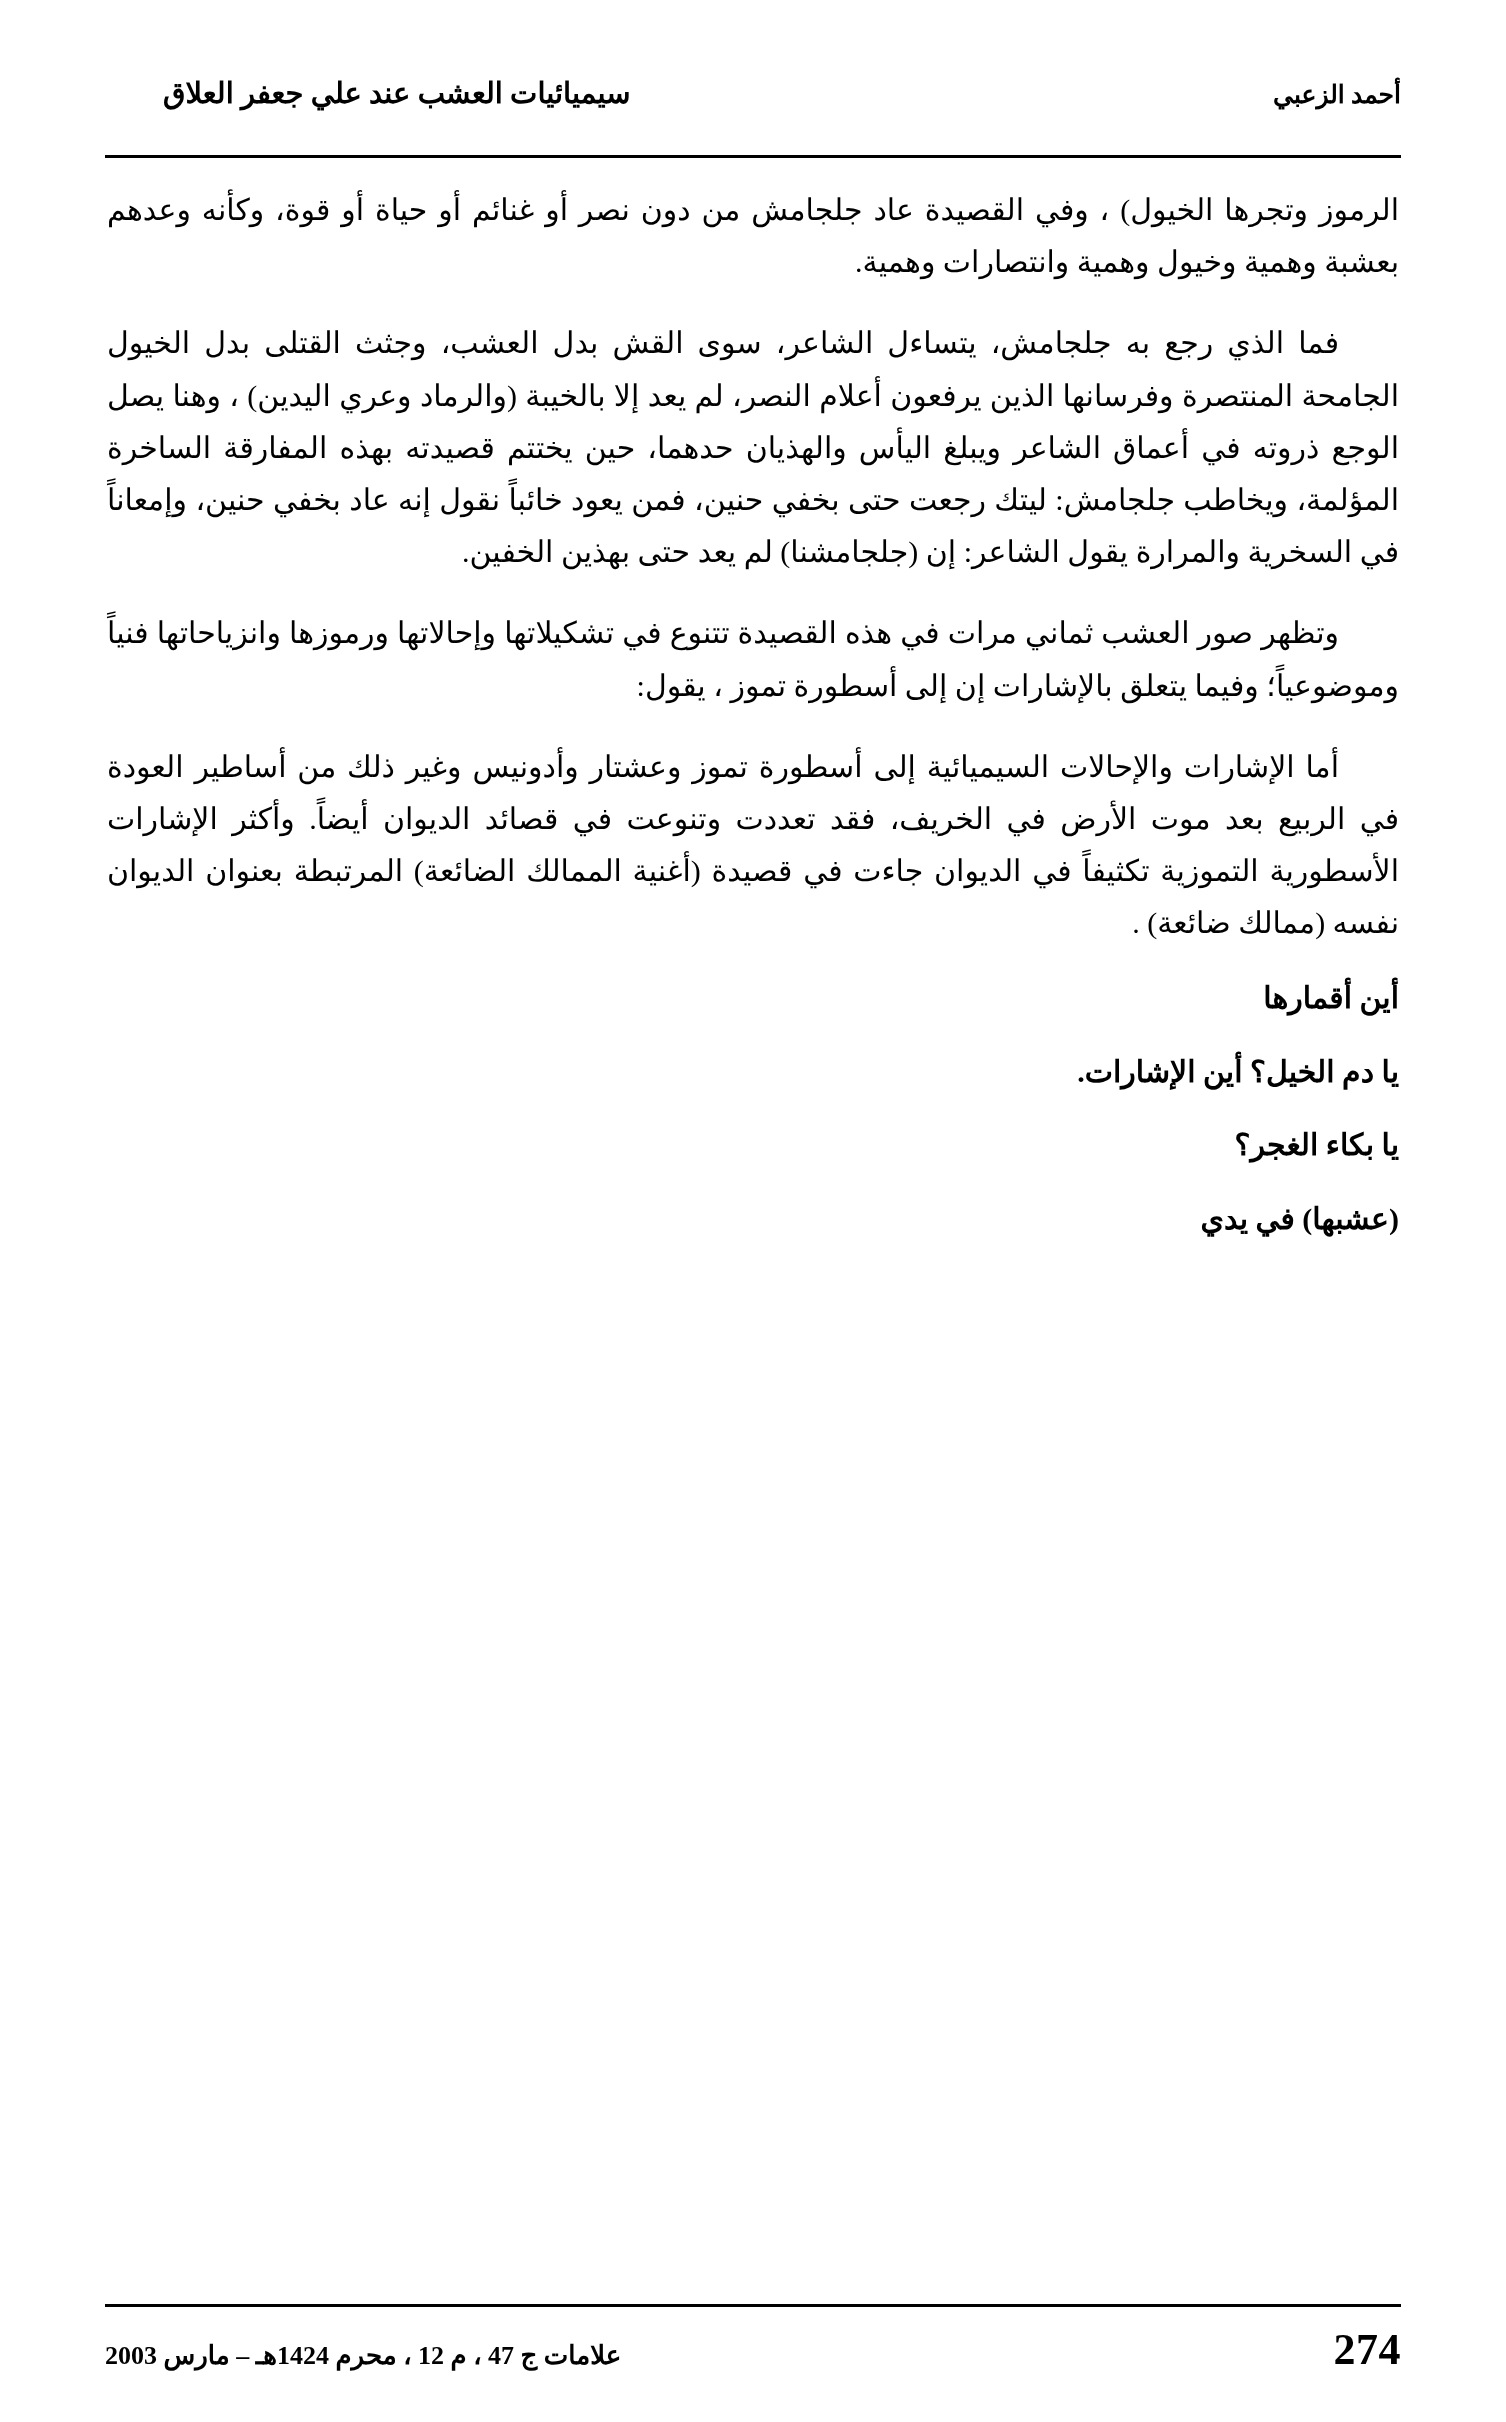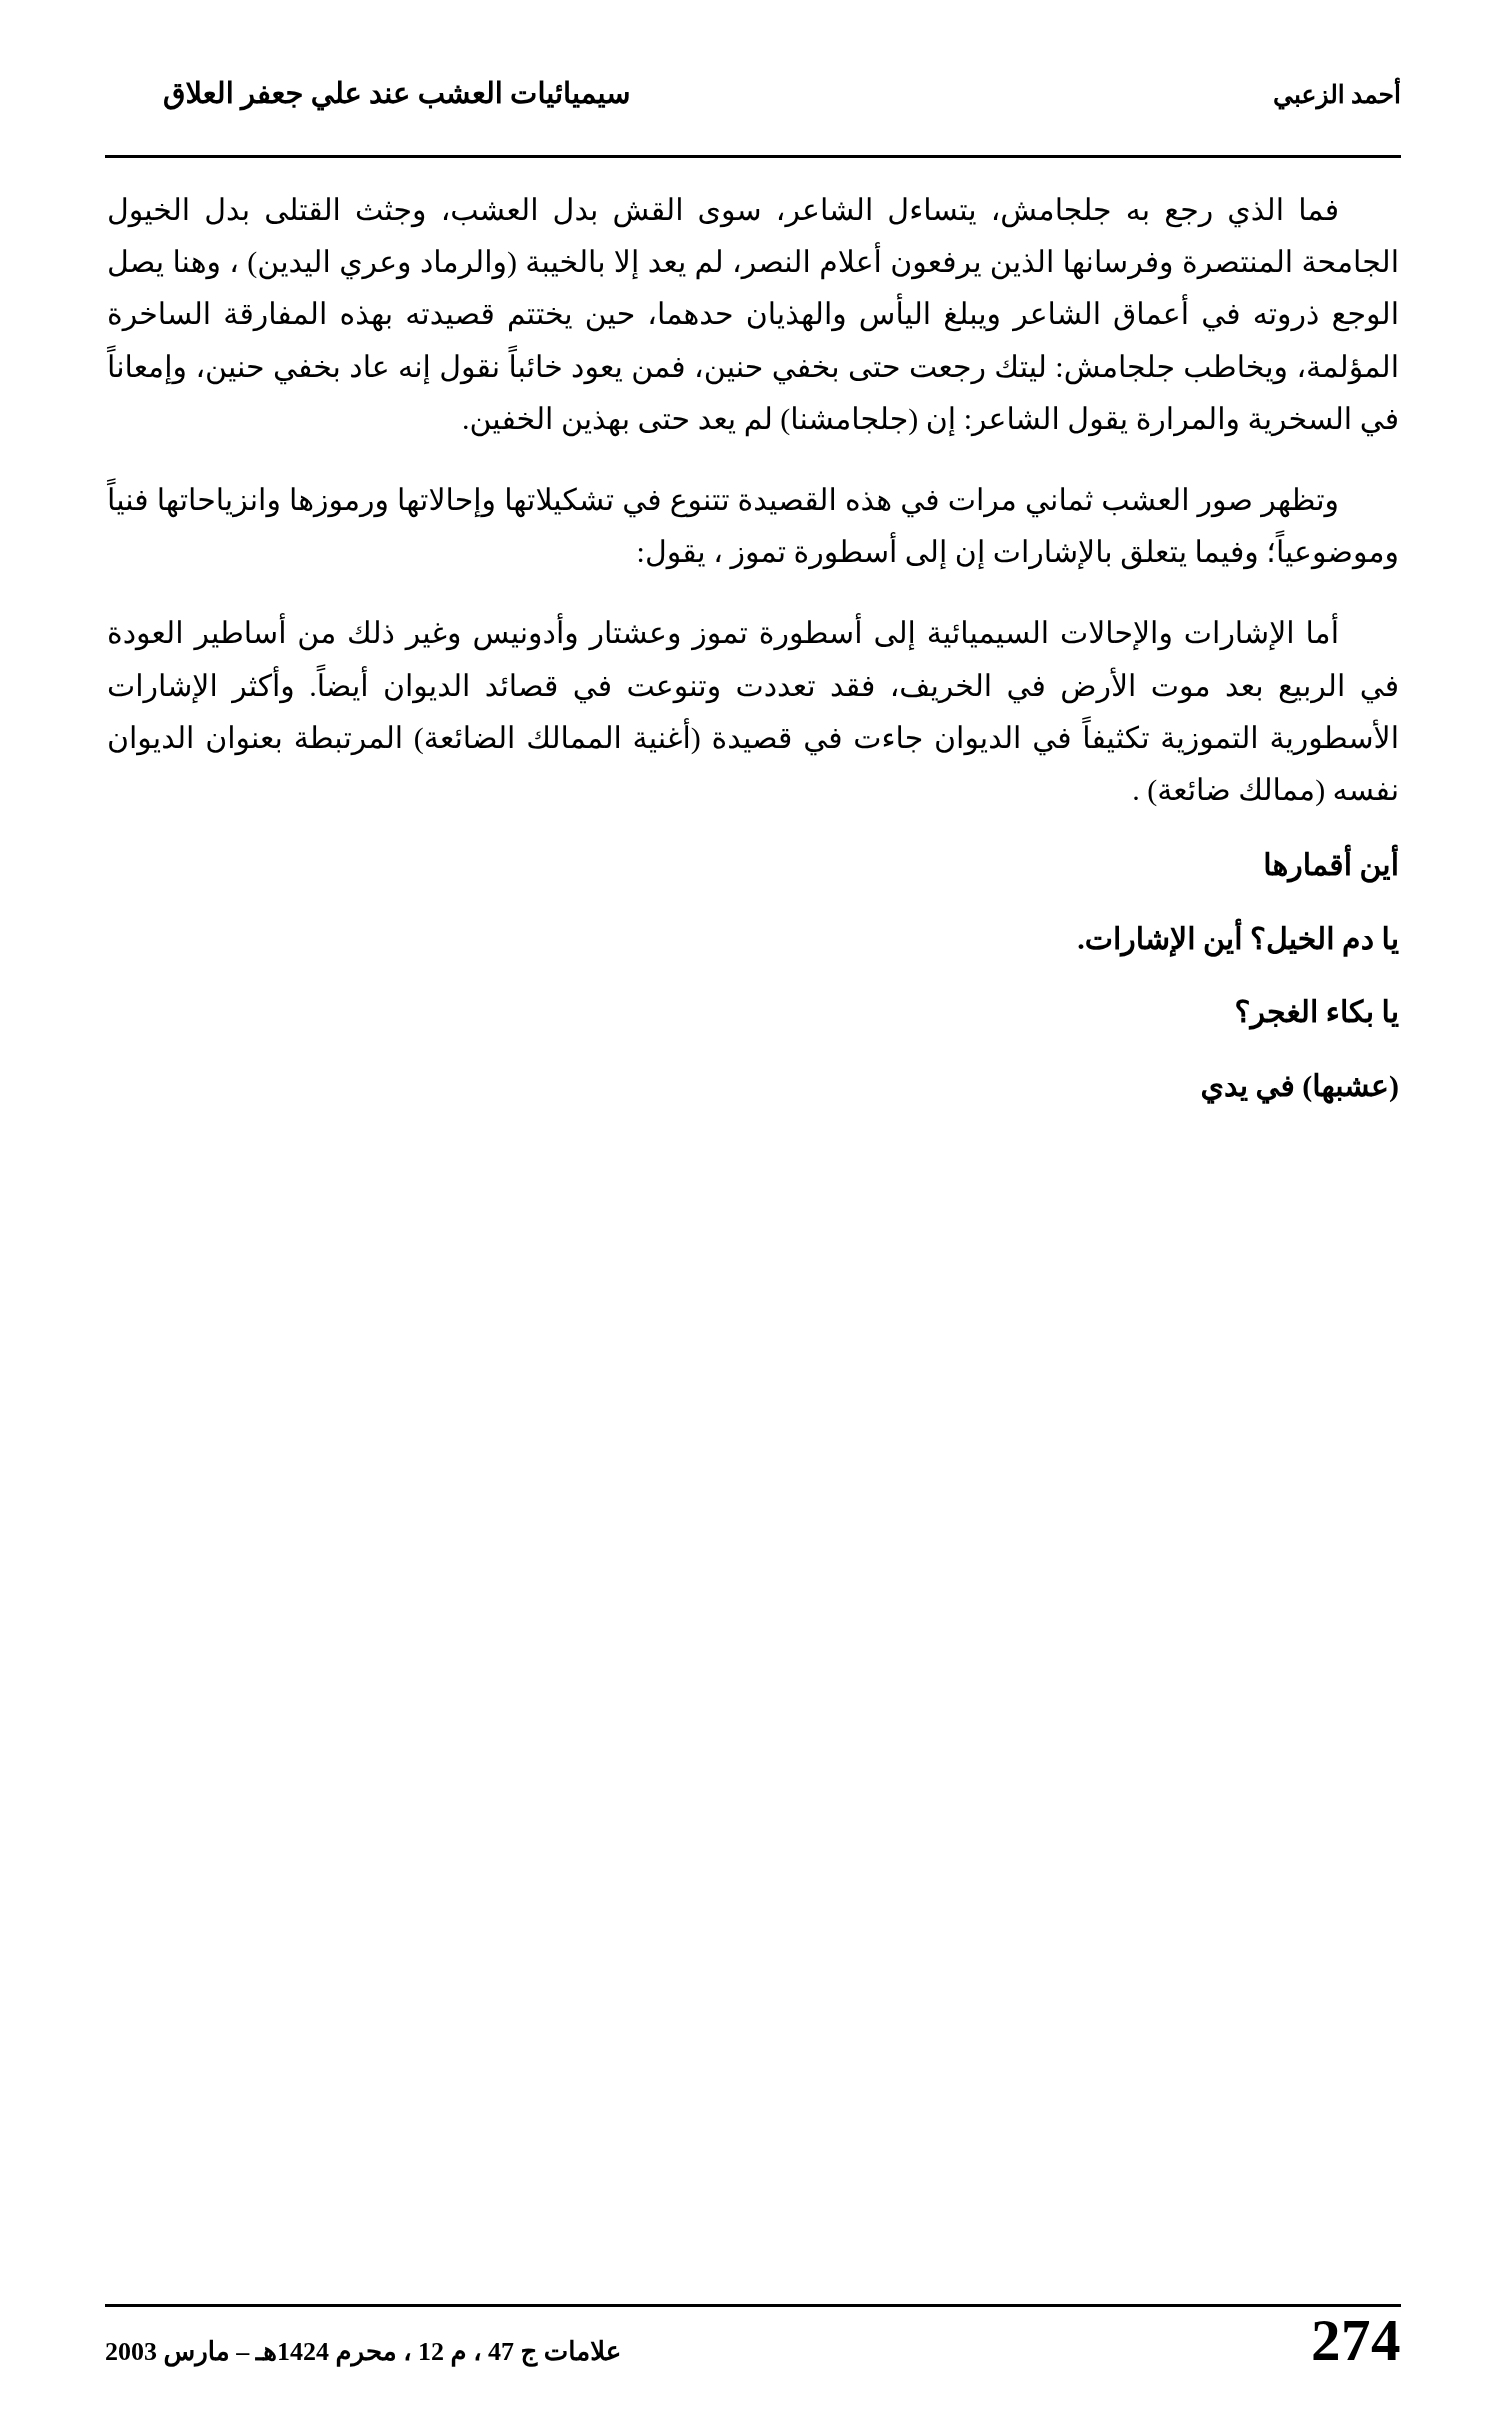--- a/index.html
+++ b/index.html
@@ -105,37 +105,38 @@
     justify-content: space-between;
     direction: rtl;
   }
   .footer-source {
     font-size: 26px;
     font-weight: bold;
     white-space: nowrap;
     margin-top: 16px;
   }
   .page-number {
-    font-size: 59px;
+    font-size: 44px;
     font-weight: bold;
     letter-spacing: 0.5px;
   }
 </style>
 </head>
 <body>
 
 <div class="page">
 
   <div class="header">
     <span class="header-author">أحمد الزعبي</span>
     <span class="header-title">سيميائيات العشب عند علي جعفر العلاق</span>
   </div>
   <div class="header-rule"></div>
 
   <div class="content">
+    <p class="para">الرموز وتجرها الخيول) ، وفي القصيدة عاد جلجامش من دون نصر أو غنائم أو حياة أو قوة، وكأنه وعدهم بعشبة وهمية وخيول وهمية وانتصارات وهمية.</p>
     <p class="para indent">فما الذي رجع به جلجامش، يتساءل الشاعر، سوى القش بدل العشب، وجثث القتلى بدل الخيول الجامحة المنتصرة وفرسانها الذين يرفعون أعلام النصر، لم يعد إلا بالخيبة (والرماد وعري اليدين) ، وهنا يصل الوجع ذروته في أعماق الشاعر ويبلغ اليأس والهذيان حدهما، حين يختتم قصيدته بهذه المفارقة الساخرة المؤلمة، ويخاطب جلجامش: ليتك رجعت حتى بخفي حنين، فمن يعود خائباً نقول إنه عاد بخفي حنين، وإمعاناً في السخرية والمرارة يقول الشاعر: إن (جلجامشنا) لم يعد حتى بهذين الخفين.</p>
     <p class="para indent">وتظهر صور العشب ثماني مرات في هذه القصيدة تتنوع في تشكيلاتها وإحالاتها ورموزها وانزياحاتها فنياً وموضوعياً؛ وفيما يتعلق بالإشارات إن إلى أسطورة تموز ، يقول:</p>
     <p class="para indent">أما الإشارات والإحالات السيميائية إلى أسطورة تموز وعشتار وأدونيس وغير ذلك من أساطير العودة في الربيع بعد موت الأرض في الخريف، فقد تعددت وتنوعت في قصائد الديوان أيضاً. وأكثر الإشارات الأسطورية التموزية تكثيفاً في الديوان جاءت في قصيدة (أغنية الممالك الضائعة) المرتبطة بعنوان الديوان نفسه (ممالك ضائعة) .</p>
 
     <div class="verse-block">
       <p class="verse">أين أقمارها</p>
       <p class="verse">يا دم الخيل؟ أين الإشارات.</p>
       <p class="verse">يا بكاء الغجر؟</p>
       <p class="verse">(عشبها) في يدي</p>
     </div>

